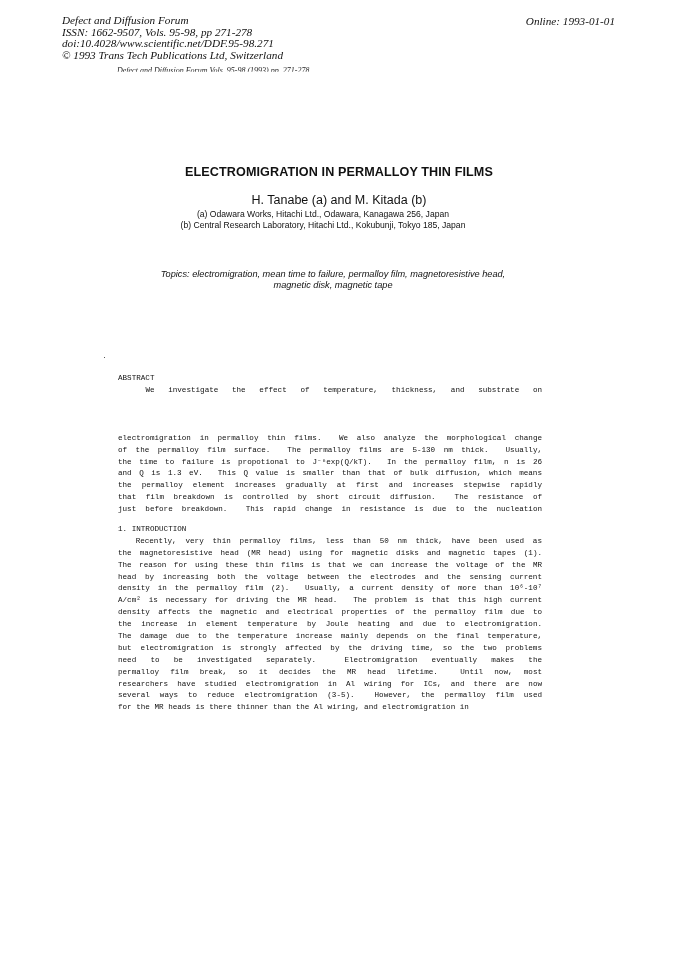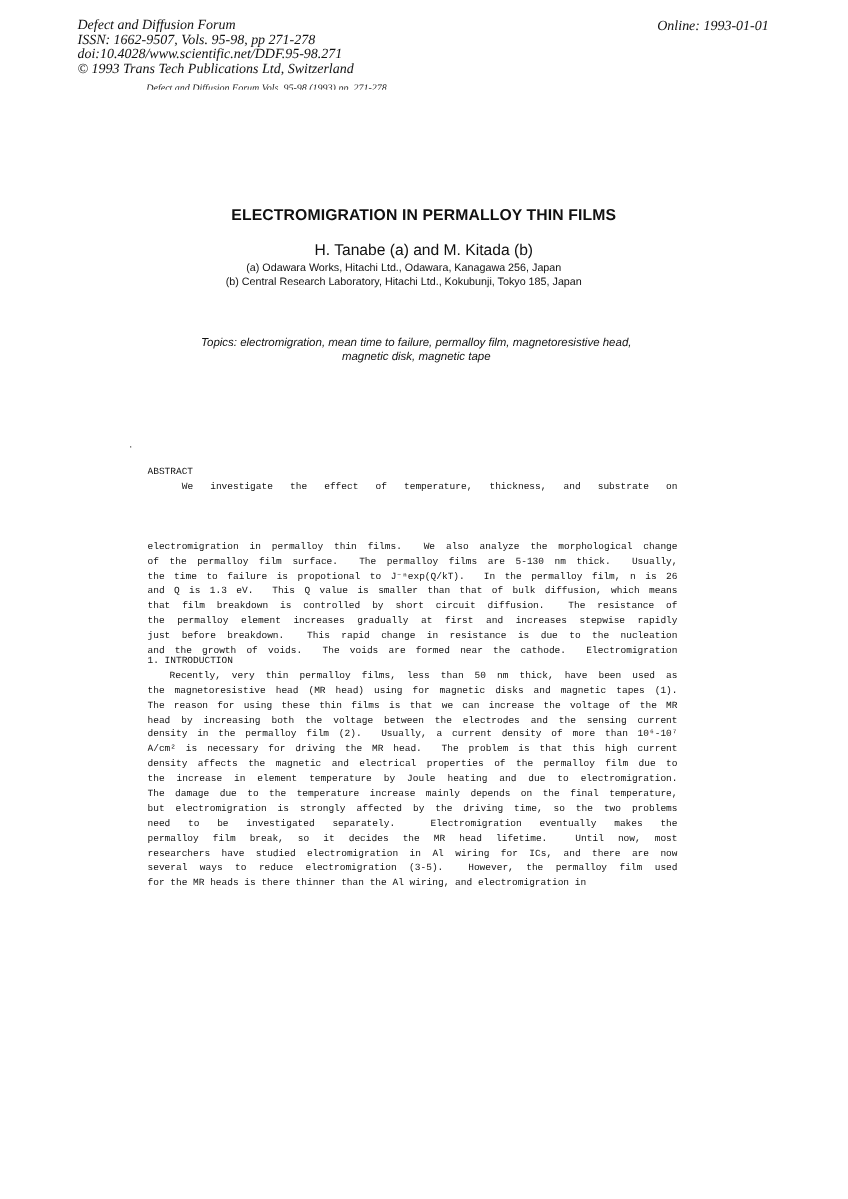--- a/index.html
+++ b/index.html
@@ -45,24 +45,23 @@
 <div class="dot"></div>
 
 <div class="body abstract">
   <div class="line heading" style="white-space: pre;">ABSTRACT</div>
   <div id="abstract-lines">
       <div class="line" style="white-space: pre;">  We investigate the effect of temperature, thickness, and substrate on</div>
       <div class="line" style="white-space: pre; margin-top: 36px;">electromigration in permalloy thin films.  We also analyze the morphological change</div>
       <div class="line" style="white-space: pre;">of the permalloy film surface.  The permalloy films are 5-130 nm thick.  Usually,</div>
       <div class="line" style="white-space: pre;">the time to failure is propotional to J⁻ⁿexp(Q/kT).  In the permalloy film, n is 26</div>
       <div class="line" style="white-space: pre;">and Q is 1.3 eV.  This Q value is smaller than that of bulk diffusion, which means</div>
+      <div class="line" style="white-space: pre;">the permalloy element increases gradually at first and increases stepwise rapidly</div>
       <div class="line" style="white-space: pre;">that film breakdown is controlled by short circuit diffusion.  The resistance of</div>
-      <div class="line" style="white-space: pre;">the permalloy element increases gradually at first and increases stepwise rapidly</div>
       <div class="line" style="white-space: pre;">just before breakdown.  This rapid change in resistance is due to the nucleation</div>
-      <div class="line" style="white-space: pre;">and the growth of voids.  The voids are formed near the cathode.  Electromigration</div>
     </div>
 </div>
 
 <div class="body intro">
   <div class="line heading" style="white-space: pre;">1. INTRODUCTION</div>
   <div id="intro-lines">
       <div class="line" style="white-space: pre;">  Recently, very thin permalloy films, less than 50 nm thick, have been used as</div>
       <div class="line" style="white-space: pre;">the magnetoresistive head (MR head) using for magnetic disks and magnetic tapes (1).</div>
       <div class="line" style="white-space: pre;">The reason for using these thin films is that we can increase the voltage of the MR</div>
       <div class="line" style="white-space: pre;">head by increasing both the voltage between the electrodes and the sensing current</div>

